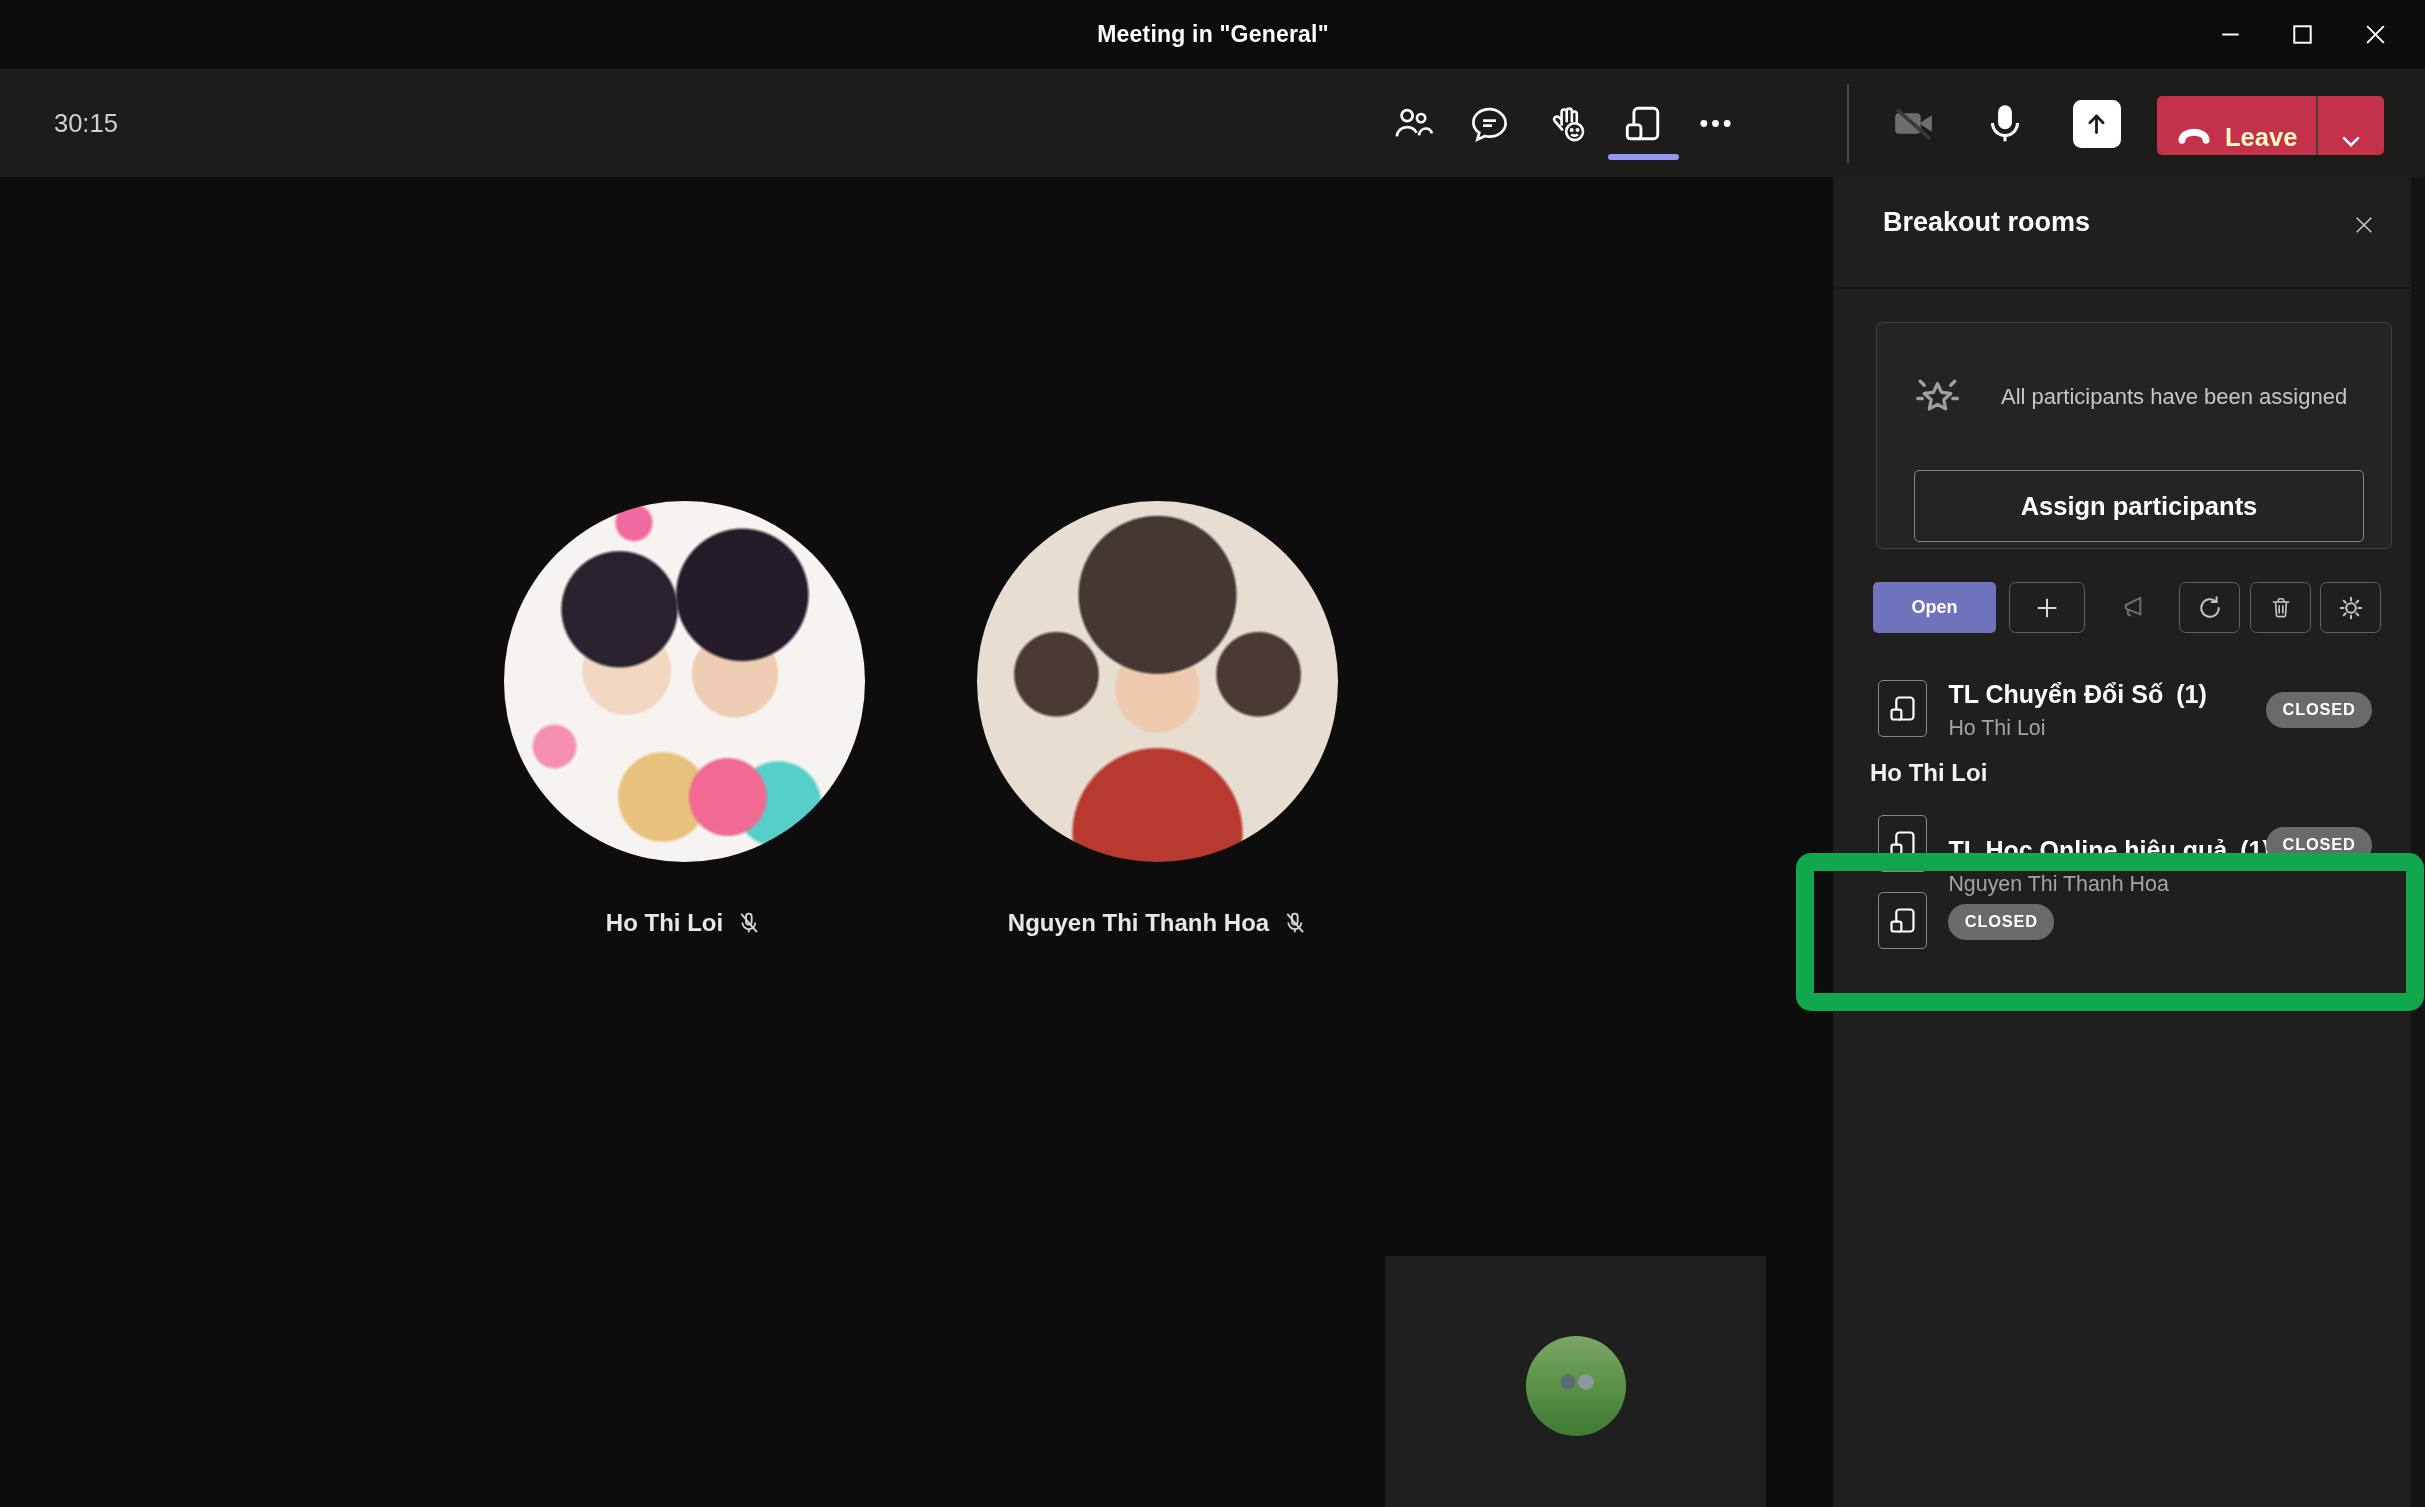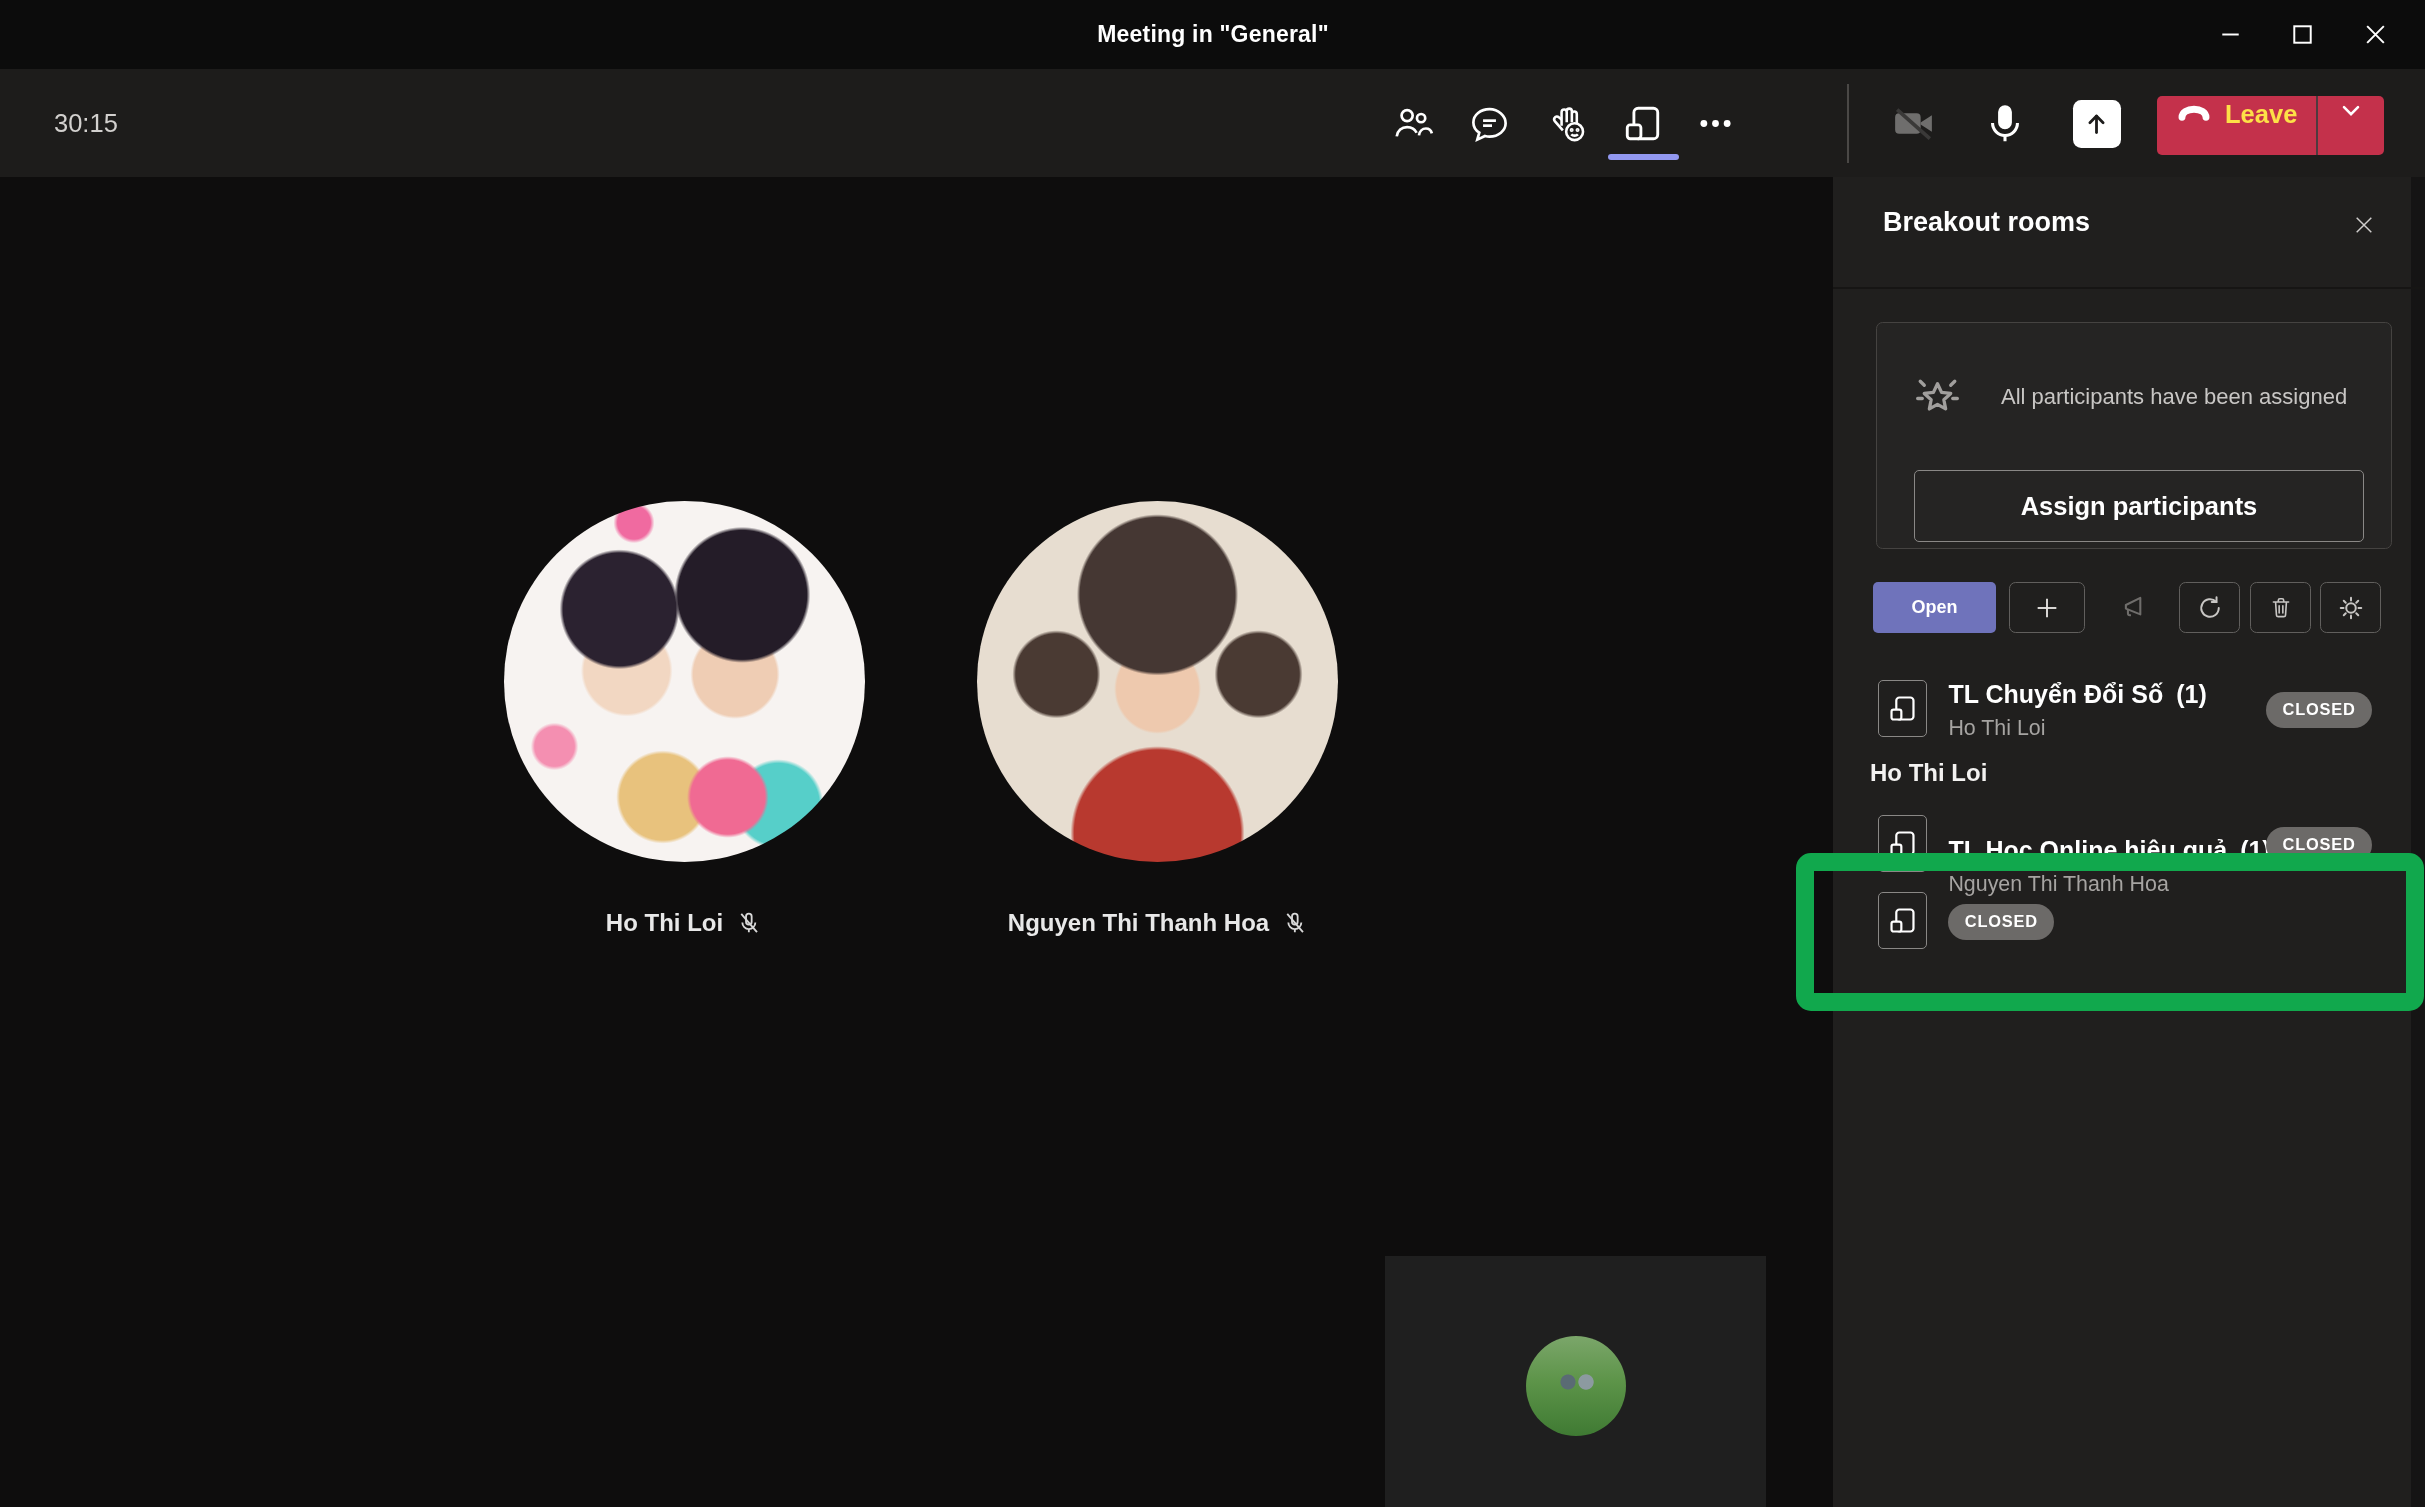--- a/index.html
+++ b/index.html
@@ -16,21 +16,21 @@
   .winbtn{top:0;width:72px;height:69px;display:flex;align-items:center;justify-content:center;color:#fff;cursor:default;}
 
   
   .toolbar{left:0;top:69px;width:2426px;height:108px;background:#1d1c1b;}
   .timer{left:54px;top:69px;height:108px;display:flex;align-items:center;color:#d2d0ce;font-size:25.5px;}
   .tool-ic{top:94px;width:59px;height:59px;display:flex;align-items:center;justify-content:center;}
   .underline{left:1608px;top:154px;width:71px;height:5.7px;border-radius:3.3px;background:var(--underline-purple,#9298f0);}
   .tb-divider{left:1847px;top:84px;width:1.6px;height:79px;background:#4a4846;}
   .share-box{width:48px;height:48px;border-radius:8.2px;background:#fff;display:flex;align-items:center;justify-content:center;}
   .leave{left:2157px;top:96px;width:227px;height:59px;border-radius:5px;background:var(--leave-red,#c4314b);
-         display:flex;align-items:flex-start;color:#fde047;}
+         display:flex;align-items:flex-end;color:#fef9c3;}
   .leave-main{flex:1;display:flex;align-items:center;justify-content:center;gap:13px;font-size:25.5px;font-weight:700;}
   .leave-div{width:1.6px;height:59px;background:rgba(60,60,60,.85);}
   .leave-chev{width:66px;display:flex;align-items:center;justify-content:center;}
 
   
   .stage{left:0;top:177px;width:1833px;height:1331px;background:#0e0d0d;}
   .avatar{border-radius:50%;}
   .avatar1{left:504px;top:501px;width:361px;height:361px;
     background:
       radial-gradient(circle at 32% 30%, #2b2230 0 16%, transparent 17%),

